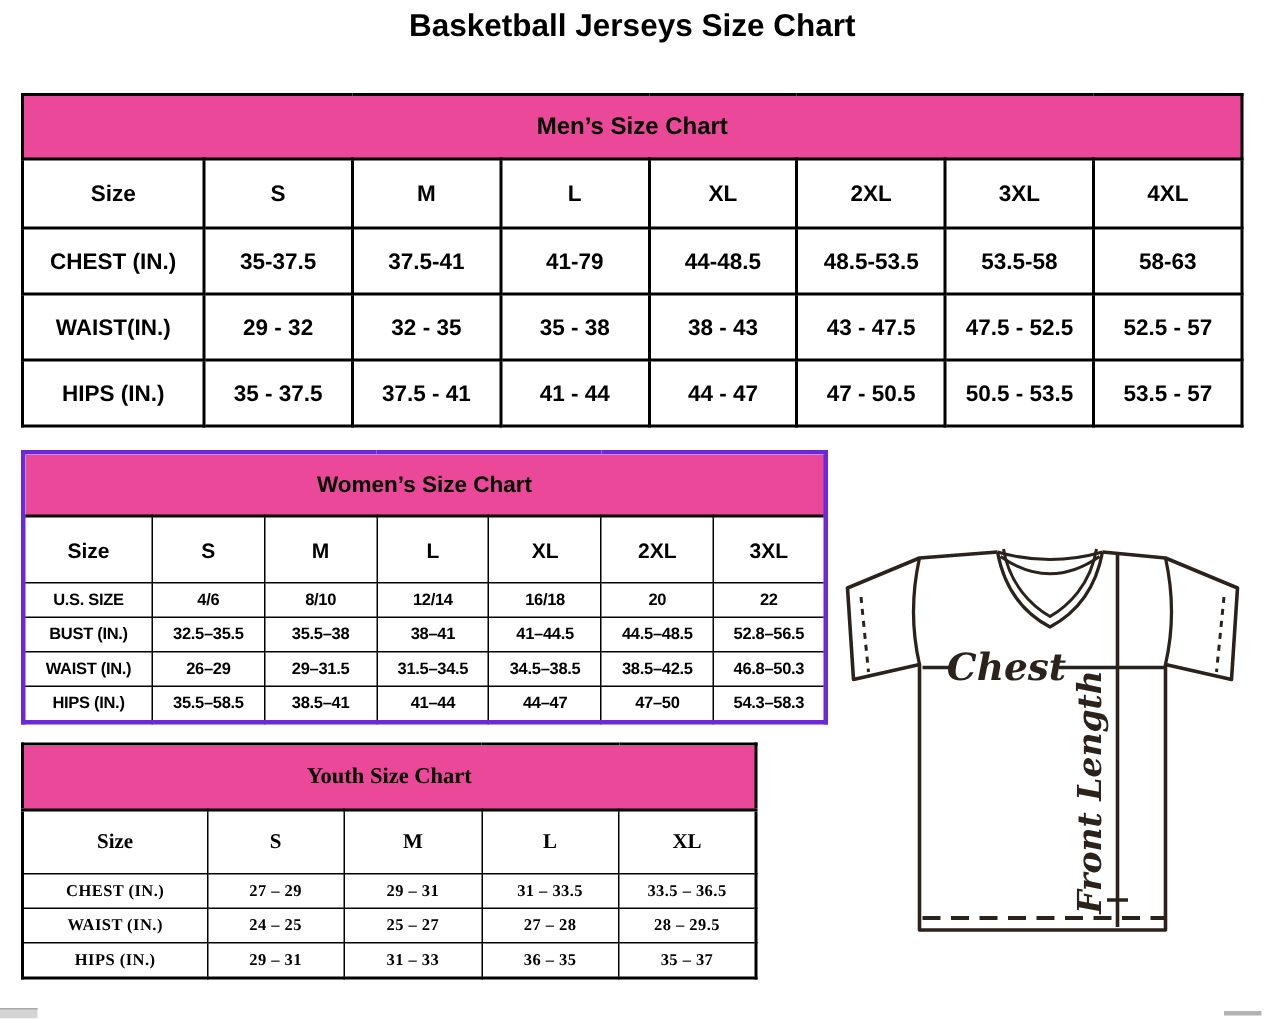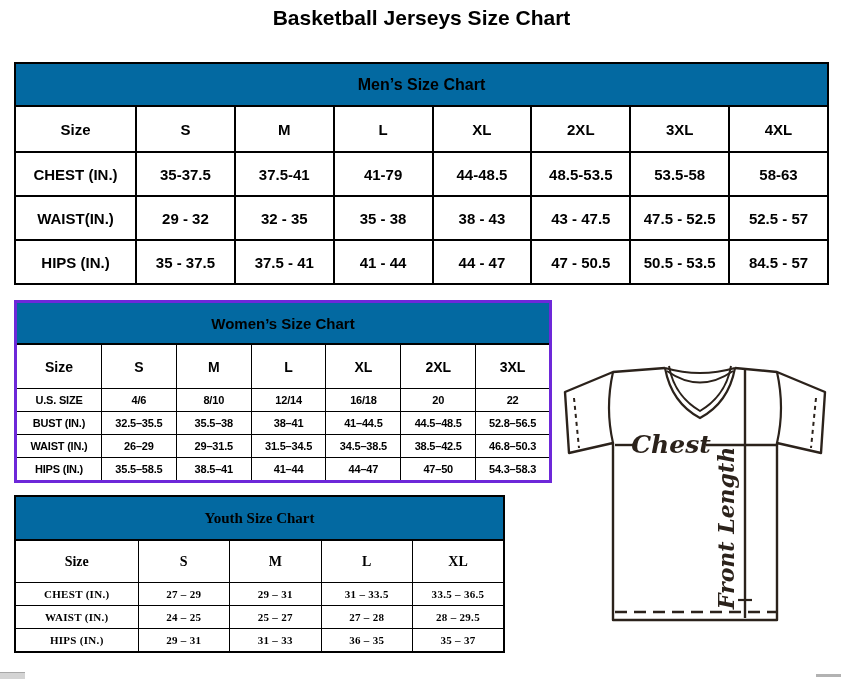--- a/index.html
+++ b/index.html
@@ -4,21 +4,21 @@
 <style>
   html,body{margin:0;padding:0;background:#fff;}
   #page{position:relative;width:843px;height:679px;background:#ffffff;overflow:hidden;
         font-family:"Liberation Sans", sans-serif;color:#000;}
   #title{position:absolute;left:0;top:6px;width:100%;text-align:center;
          font-size:21px;font-weight:bold;margin:0;}
   .size-table{position:absolute;}
   .size-table table{border-collapse:collapse;table-layout:fixed;width:100%;}
   .size-table th,.size-table td{padding:0;text-align:center;vertical-align:middle;
         font-weight:bold;color:#000;overflow:hidden;}
-  .tbl-title{background:#0369a1;}
+  .tbl-title{background:#ec4899;}
   
   #mens{left:14px;top:62px;width:815px;}
   #mens th,#mens td{border:2px solid #000;}
   #mens .title-row th{height:41px;font-size:16px;}
   #mens .header-row th{height:44px;font-size:15px;}
   #mens .data-row th,#mens .data-row td{height:42px;font-size:15px;}
   
   #womens{left:14px;top:300px;width:538px;}
   #womens th,#womens td{border:1px solid #000;}
   #womens table{border:3px solid #6d28d9;}
@@ -94,21 +94,21 @@
             <td>52.5 - 57</td>
           </tr>
           <tr class="data-row">
             <th>HIPS (IN.)</th>
             <td>35 - 37.5</td>
             <td>37.5 - 41</td>
             <td>41 - 44</td>
             <td>44 - 47</td>
             <td>47 - 50.5</td>
             <td>50.5 - 53.5</td>
-            <td>84.5 - 57</td>
+            <td>53.5 - 57</td>
           </tr>
         </tbody>
       </table>
     </div>
 
   <div id="womens" class="size-table">
       <table>
         <colgroup>
           <col style="width: 86px;">
           <col>

